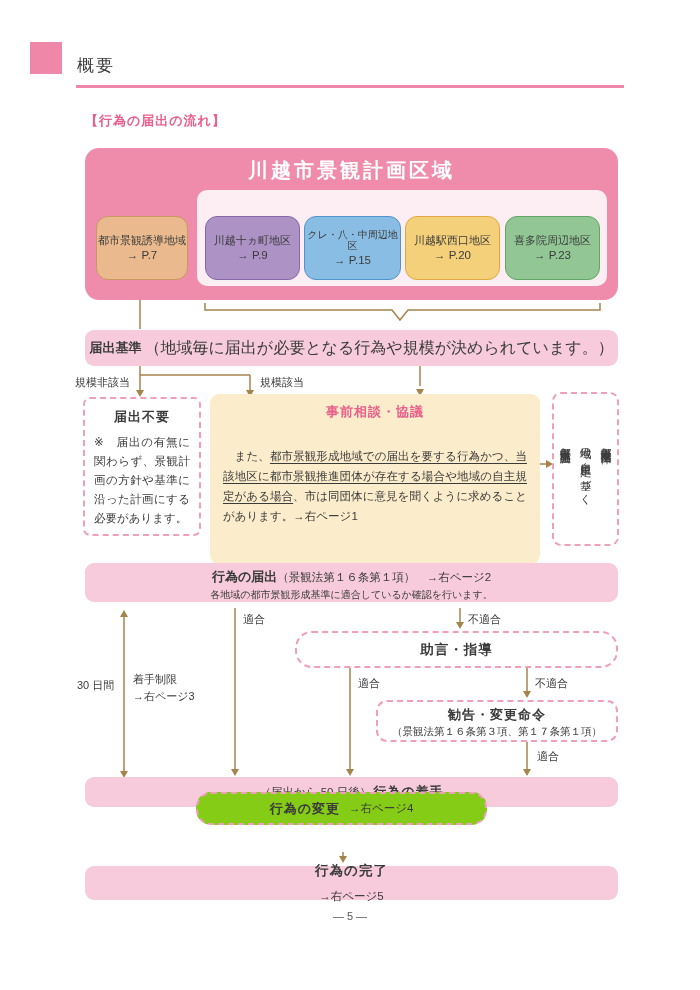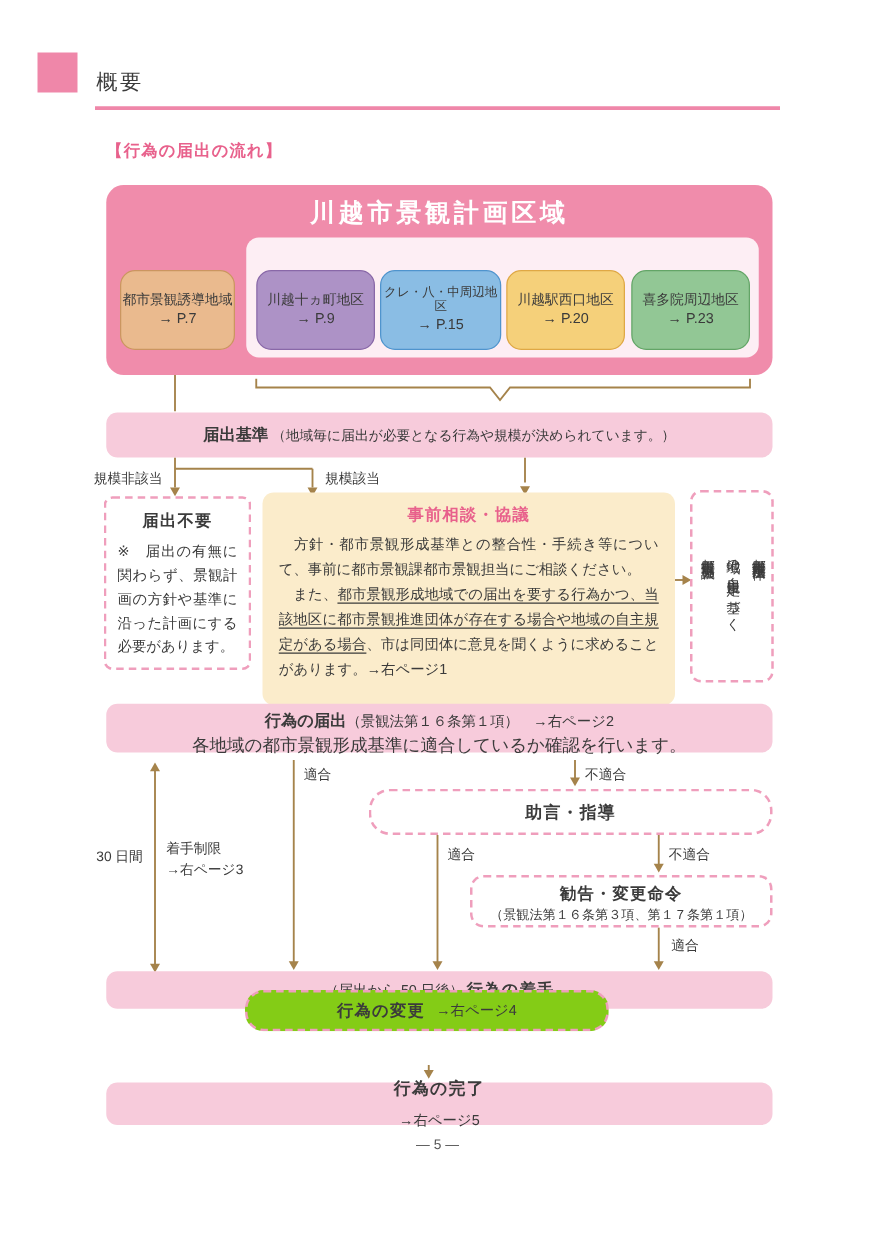--- a/index.html
+++ b/index.html
@@ -23,42 +23,42 @@
   .district .dref{font-size:11.5px;}
   .induction{left:96px;width:90px;background:#eaba8e;border-color:#cb9660;}
   .dd0{left:205px;width:93px;}
   .dd1{left:304px;width:95px;}
   .dd2{left:405px;width:93px;}
   .dd3{left:505px;width:93px;}
   
   .criteria-box{left:85px;top:330px;width:533px;height:36px;background:#f7cbdb;border-radius:9px;
                 display:flex;align-items:center;justify-content:center;gap:3px;}
   .criteria-box .t{font-size:13px;font-weight:bold;}
-  .criteria-box .n{font-size:11px;}
+  .criteria-box .n{font-size:16px;}
   
   .lbl{font-size:11px;color:#3b3b3b;}
   .lbl-pre{white-space:pre-line;line-height:1.55;}
   
   .no-notif{left:83px;top:397px;width:118px;height:139px;background:#fff;border:2px dashed #ef9ebc;border-radius:7px;box-sizing:border-box;}
   .no-notif .t{margin-top:9px;text-align:center;font-size:13px;font-weight:bold;letter-spacing:1px;}
   .no-notif .b{margin:7px 9px 0 9px;font-size:11.5px;line-height:19px;text-align:justify;}
   
   .consult{left:210px;top:394px;width:330px;height:170px;background:#fbeccb;border-radius:9px;box-sizing:border-box;}
   .consult .t{margin-top:9px;text-align:center;font-size:13px;font-weight:bold;color:#e8618c;letter-spacing:1px;}
   .consult .b{margin:5px 13px 0 13px;font-size:11.5px;line-height:20px;text-align:justify;}
   .consult .ul{text-decoration:underline;text-underline-offset:3px;text-decoration-thickness:1px;}
   
   .council{left:552px;top:392px;width:67px;height:154px;background:#fff;border:2px dashed #ef9ebc;border-radius:9px;
            box-sizing:border-box;display:flex;align-items:center;justify-content:center;}
   .council .v{writing-mode:vertical-rl;font-size:11px;line-height:1.85;letter-spacing:1px;white-space:pre-line;}
   
   .notif-box{left:85px;top:563px;width:533px;height:39px;background:#f7cbdb;border-radius:9px;text-align:center;box-sizing:border-box;padding-top:5px;}
   .notif-box .l1{font-size:11.5px;}
   .notif-box .l1 .t{font-size:13px;font-weight:bold;}
-  .notif-box .l2{font-size:14px;margin-top:2px;}
+  .notif-box .l2{font-size:10px;margin-top:2px;}
   
   .advice-box{left:295px;top:631px;width:323px;height:37px;background:#fff;border:2px dashed #ef9ebc;border-radius:17px;
               box-sizing:border-box;display:flex;align-items:center;justify-content:center;font-size:13.5px;font-weight:bold;letter-spacing:1px;}
   
   .recommend-box{left:376px;top:700px;width:242px;height:42px;background:#fff;border:2px dashed #ef9ebc;border-radius:11px;
                  box-sizing:border-box;text-align:center;padding-top:4px;}
   .recommend-box .t{font-size:13px;font-weight:bold;letter-spacing:1px;}
   .recommend-box .n{font-size:10.5px;margin-top:1px;}
   
   .start-box{left:85px;top:777px;width:533px;height:30px;background:#f7cbdb;border-radius:9px;
@@ -156,21 +156,21 @@
   <div class="abs lbl" style="left:75px;top:375px;">規模非該当</div>
   <div class="abs lbl" style="left:260px;top:375px;">規模該当</div>
 
   <div class="abs no-notif">
     <div class="t">届出不要</div>
     <div class="b">※　届出の有無に関わらず、景観計画の方針や基準に沿った計画にする必要があります。</div>
   </div>
 
   <div class="abs consult">
     <div class="t">事前相談・協議</div>
-    <div class="b"><span>　方針・都市景観形成基準との整合性・手続き等について、事前に都市景観課都市景観担当にご相談ください。</span><br>
+    <div class="b"><br>
       <span>　また、</span><span class="ul">都市景観形成地域での届出を要する行為かつ、当該地区に都市景観推進団体が存在する場合や地域の自主規定がある場合</span><span>、市は同団体に意見を聞くように求めることがあります。→右ページ1</span>
     </div>
   </div>
 
   <div class="abs council">
     <div class="v">都市景観推進団体・
 地域の自主規定に基づく
 都市景観協議会</div>
   </div>
 

